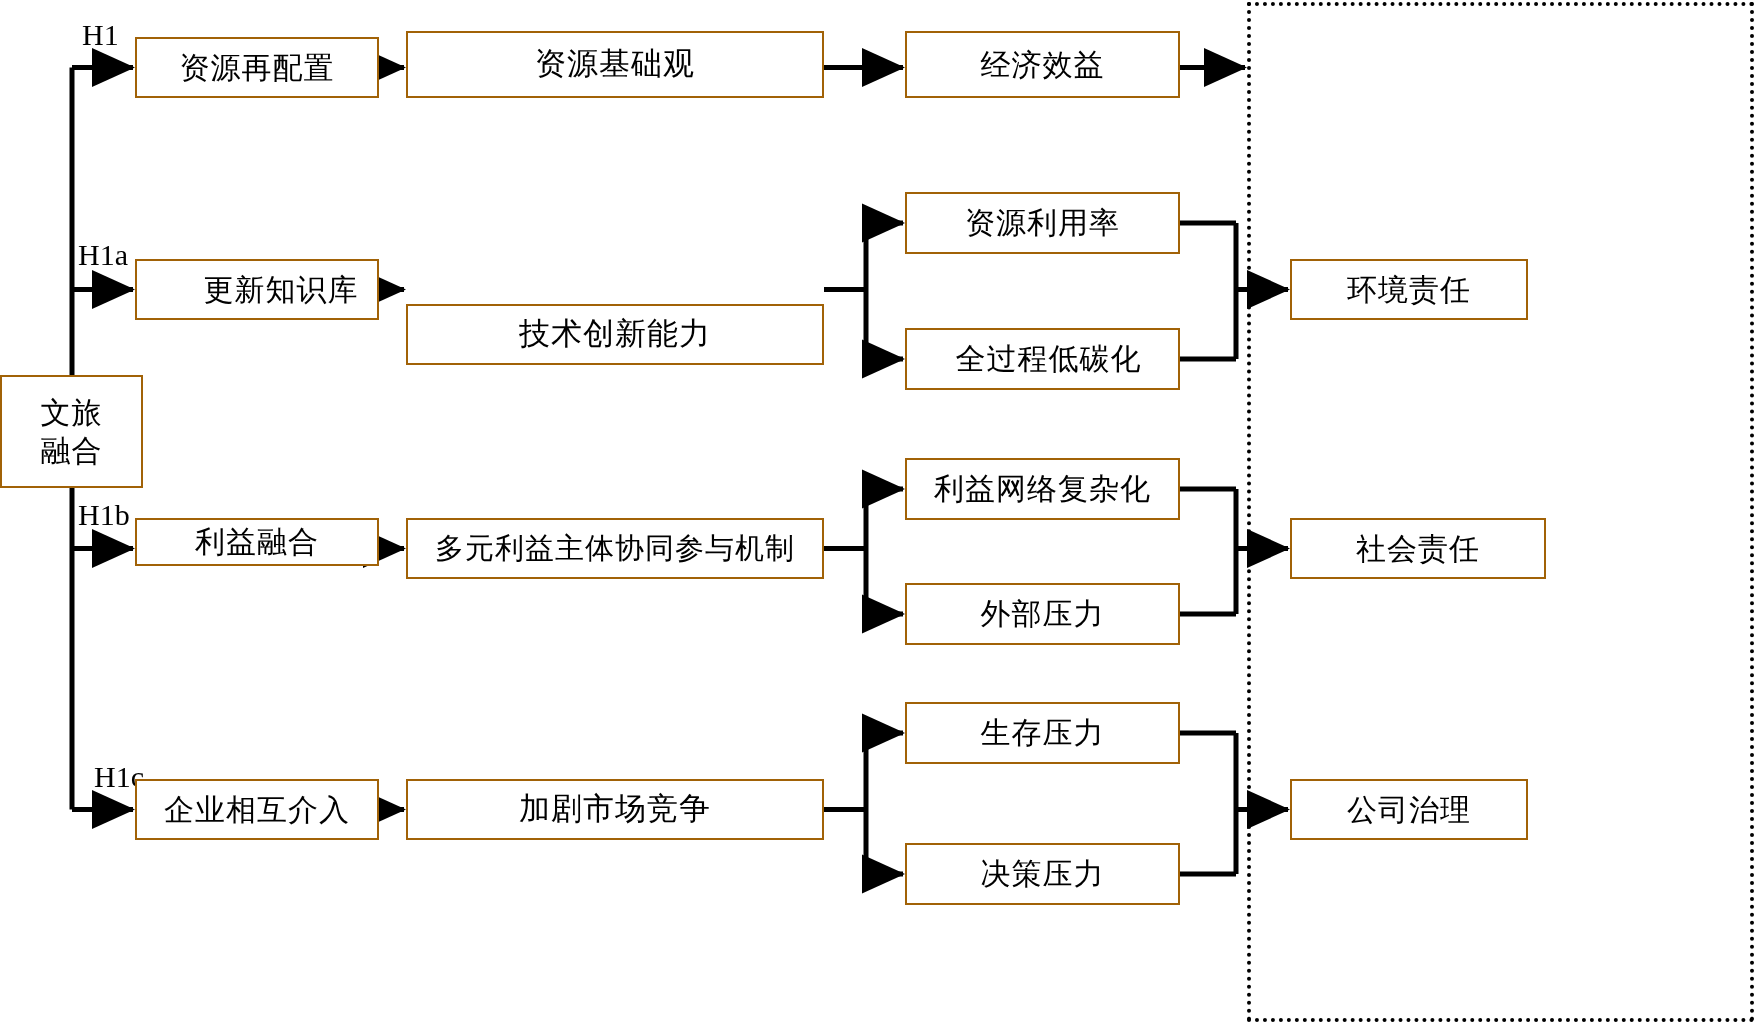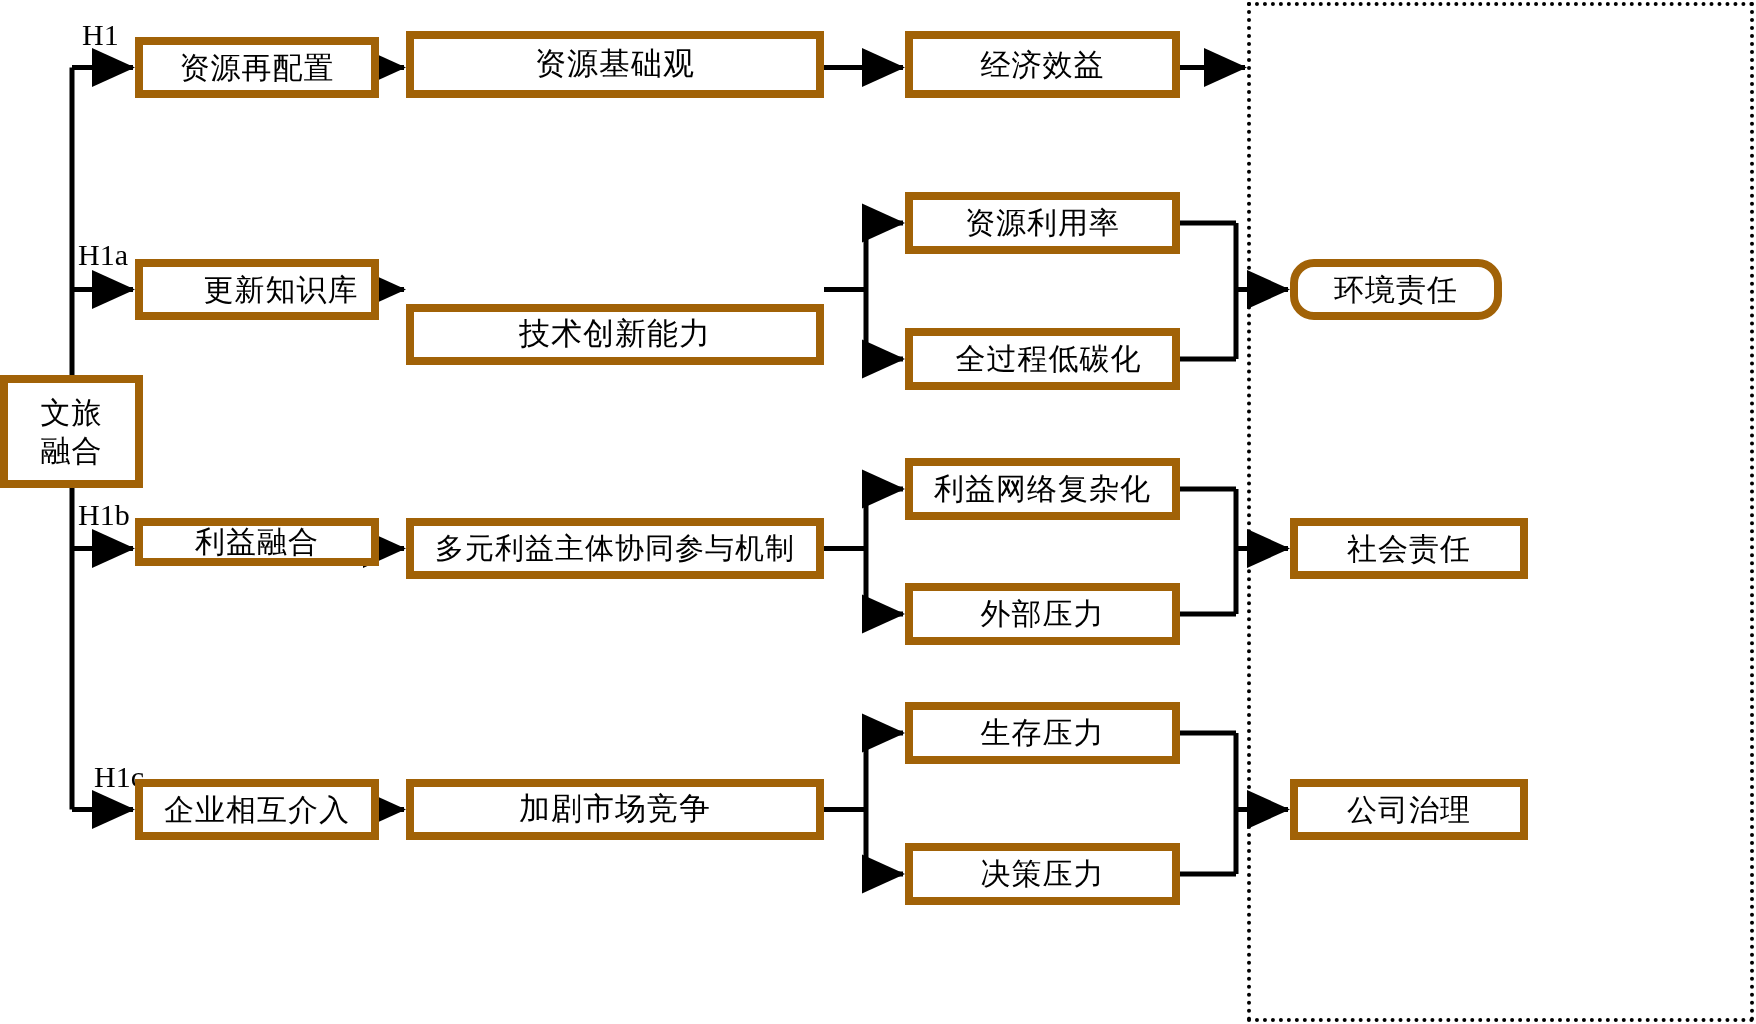--- a/index.html
+++ b/index.html
@@ -1,21 +1,21 @@
 <!DOCTYPE html>
 <html><head>
 <meta charset="utf-8">
 <style>
   html,body{margin:0;padding:0;background:#ffffff;}
   body{font-family:"Liberation Serif","DejaVu Serif",serif;}
   #stage{position:relative;width:1756px;height:1024px;background:#ffffff;overflow:hidden;}
   svg{position:absolute;left:0;top:0;width:1756px;height:1024px;}
   .nodeBox{
     position:absolute;box-sizing:border-box;background:#ffffff;
-    border:8px solid #a16207;display:flex;align-items:center;justify-content:center;
+    border:2px solid #a16207;display:flex;align-items:center;justify-content:center;
     text-align:center;line-height:1.25;color:#000000;
   }
   .nodeLbl{display:block;white-space:pre-line;font-size:30px;letter-spacing:1px;}
   .hypLbl{position:absolute;font-size:30px;color:#000;font-family:"Liberation Serif","DejaVu Serif",serif;white-space:nowrap;}
   .esgTitle{position:absolute;text-align:center;font-size:30px;color:#000;line-height:1.45;white-space:pre-line;}
   .dottedRegion{position:absolute;box-sizing:border-box;border:4px dotted #000;background:transparent;}
 </style>
 </head>
 <body>
 
@@ -92,36 +92,36 @@
       </div>
       <div class="nodeBox" style="left: 406px; top: 259px; width: 418px; height: 61px; margin-top: 45px;">
         <span class="nodeLbl" style="font-size: 31px;">技术创新能力</span>
       </div>
       <div class="nodeBox" style="left: 905px; top: 192px; width: 275px; height: 62px;">
         <span class="nodeLbl">资源利用率</span>
       </div>
       <div class="nodeBox" style="left: 905px; top: 328px; width: 275px; height: 62px; padding-left: 12px;">
         <span class="nodeLbl">全过程低碳化</span>
       </div>
-      <div class="nodeBox" style="left: 1290px; top: 259px; width: 212px; height: 61px; border-radius: 24px;">
+      <div class="nodeBox" style="left: 1290px; top: 259px; width: 238px; height: 61px;">
         <span class="nodeLbl">环境责任</span>
       </div>
       <div class="nodeBox" style="left: 135px; top: 518px; width: 244px; height: 48px;">
         <span class="nodeLbl">利益融合</span>
       </div>
       <div class="nodeBox" style="left: 406px; top: 518px; width: 418px; height: 61px;">
         <span class="nodeLbl" style="font-size: 29px;">多元利益主体协同参与机制</span>
       </div>
       <div class="nodeBox" style="left: 905px; top: 458px; width: 275px; height: 62px;">
         <span class="nodeLbl">利益网络复杂化</span>
       </div>
       <div class="nodeBox" style="left: 905px; top: 583px; width: 275px; height: 62px;">
         <span class="nodeLbl">外部压力</span>
       </div>
-      <div class="nodeBox" style="left: 1290px; top: 518px; width: 238px; height: 61px;">
+      <div class="nodeBox" style="left: 1290px; top: 518px; width: 256px; height: 61px;">
         <span class="nodeLbl">社会责任</span>
       </div>
       <div class="nodeBox" style="left: 135px; top: 779px; width: 244px; height: 61px;">
         <span class="nodeLbl">企业相互介入</span>
       </div>
       <div class="nodeBox" style="left: 406px; top: 779px; width: 418px; height: 61px;">
         <span class="nodeLbl" style="font-size: 31px; text-align: right;">加剧市场竞争</span>
       </div>
       <div class="nodeBox" style="left: 905px; top: 702px; width: 275px; height: 62px;">
         <span class="nodeLbl">生存压力</span>

